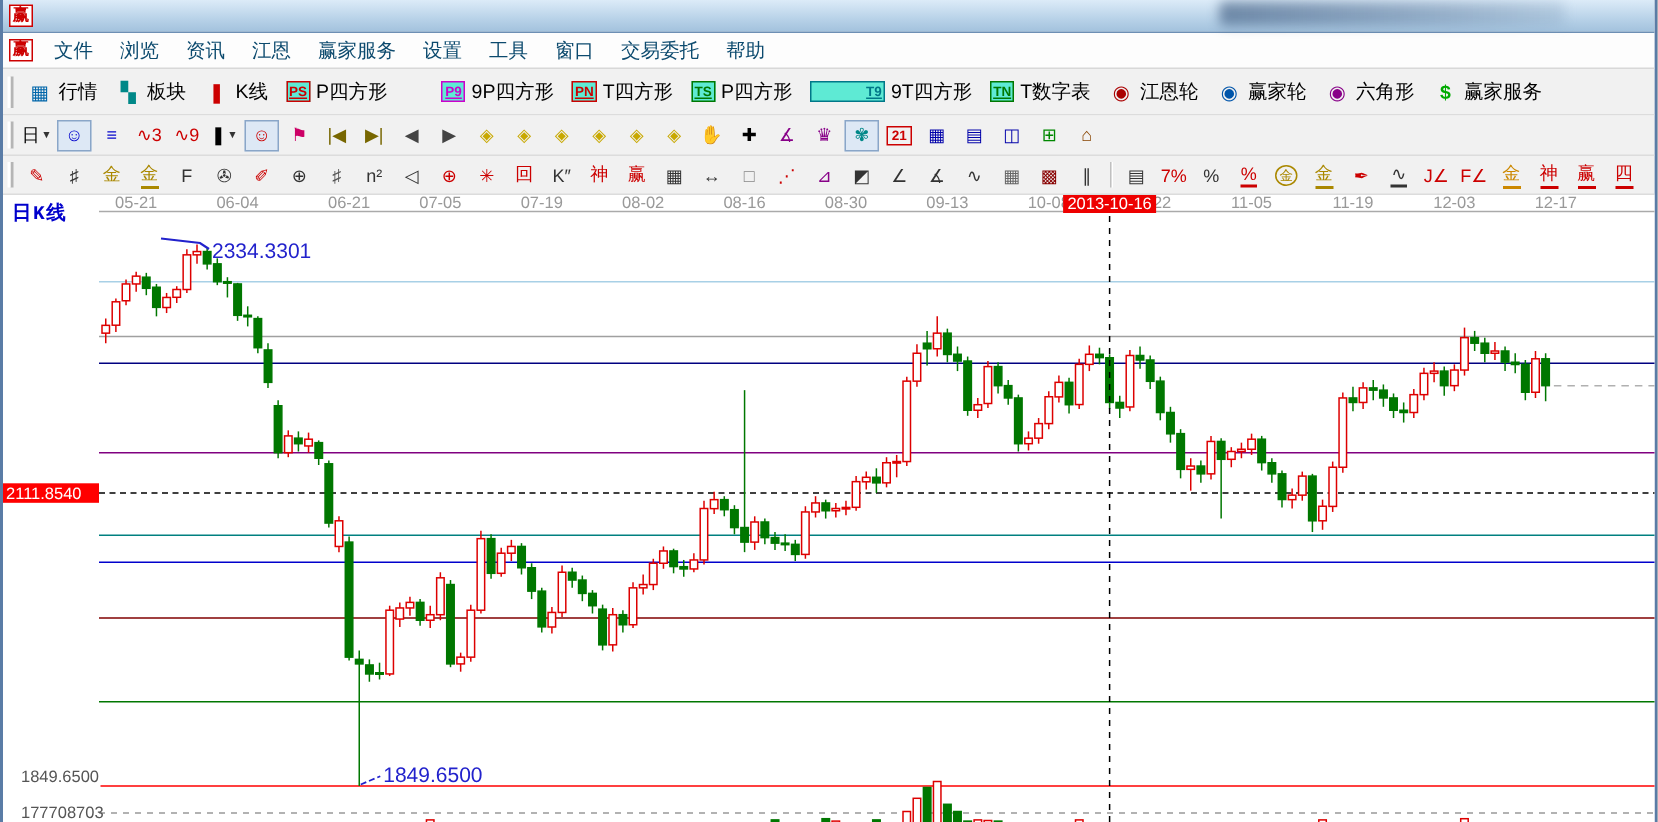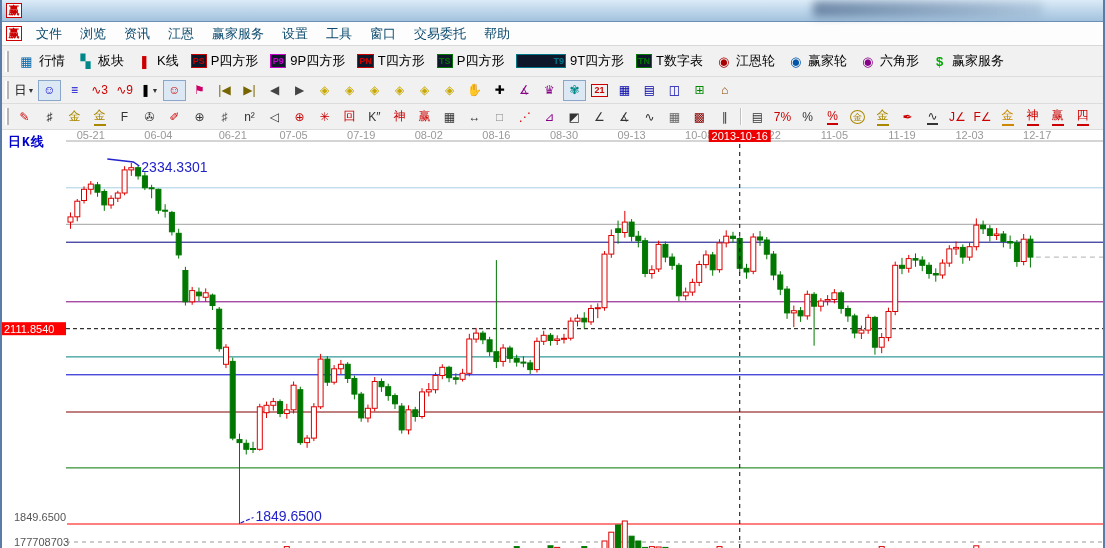--- a/index.html
+++ b/index.html
@@ -19,21 +19,21 @@
   
   .menubar{height:24px;background:#fdfdfd;border-bottom:1px solid #d8d8d8;
            display:flex;align-items:center;padding:0 4px;}
   .menu-item{font-size:13px;color:#0c4a6e;padding:2px 9px;cursor:default;}
   
   .toolbar{background:#f1f1f1;display:flex;align-items:center;border-bottom:1px solid #dcdcdc;position:relative;}
   .grip{width:4px;height:70%;border-left:2px solid #fff;border-right:2px solid #b5b5b5;margin:0 3px;flex:0 0 auto;}
   .tsep{width:2px;height:70%;border-left:1px solid #c0c0c0;border-right:1px solid #fff;margin:0 3px;flex:0 0 auto;}
   .tb1{height:31px;}
   .tb1-item{display:flex;align-items:center;gap:4px;padding:2px 6px;font-size:13px;color:#000;cursor:default;}
-  .badge{font-size:9px;font-weight:bold;padding:0 1px;line-height:12px;min-width:16px;text-align:center;background:#0f172a;}
+  .badge{font-size:9px;font-weight:bold;padding:0 1px;line-height:12px;min-width:16px;text-align:center;background:#5eead4;text-decoration:underline;}
   .glyph16{width:17px;text-align:center;font-size:13px;line-height:15px;}
   .tb2{height:27px;}.tb3{height:26px;}
   .tbtn{width:23px;height:21px;margin:0 1px;display:flex;align-items:center;justify-content:center;
         font-size:12px;border:1px solid transparent;cursor:default;background:transparent;white-space:nowrap;}
   .tbtn.sel{border:1px solid #8aa6c8;background:#dde8f5;}
   .tbtn .dd{font-size:7px;margin-left:1px;color:#333;}
   .tbtn.boxed span.g{border:1px solid currentColor;padding:0 2px;font-size:9px;font-weight:bold;line-height:11px;}
   .tbtn.u span.g{border-bottom:2px solid currentColor;}
   .tbtn.round span.g{border:1px solid currentColor;border-radius:50%;padding:0 2px;font-size:9px;line-height:12px;}
   
@@ -78,21 +78,21 @@
       </div>
       <div class="tb1-item">
         <span class="glyph16" style="color: rgb(204, 0, 0); font-weight: bold;">❚</span>
         <span>K线</span>
       </div>
       <div class="tb1-item">
         <span class="badge" style="color: rgb(204, 0, 0); border: 1px solid rgb(204, 0, 0);">PS</span>
         <span>P四方形</span>
       </div>
       <div class="tb1-item">
-        <span class="badge" style="color: rgb(204, 0, 204); border: 1px solid rgb(204, 0, 204);">P9</span>
+        <span class="badge" style="color: rgb(204, 0, 204); border: 1px solid rgb(204, 0, 204); margin-left: 24px;">P9</span>
         <span>9P四方形</span>
       </div>
       <div class="tb1-item">
         <span class="badge" style="color: rgb(204, 0, 0); border: 1px solid rgb(204, 0, 0);">PN</span>
         <span>T四方形</span>
       </div>
       <div class="tb1-item">
         <span class="badge" style="color: rgb(0, 119, 0); border: 1px solid rgb(0, 119, 0);">TS</span>
         <span>P四方形</span>
       </div>

